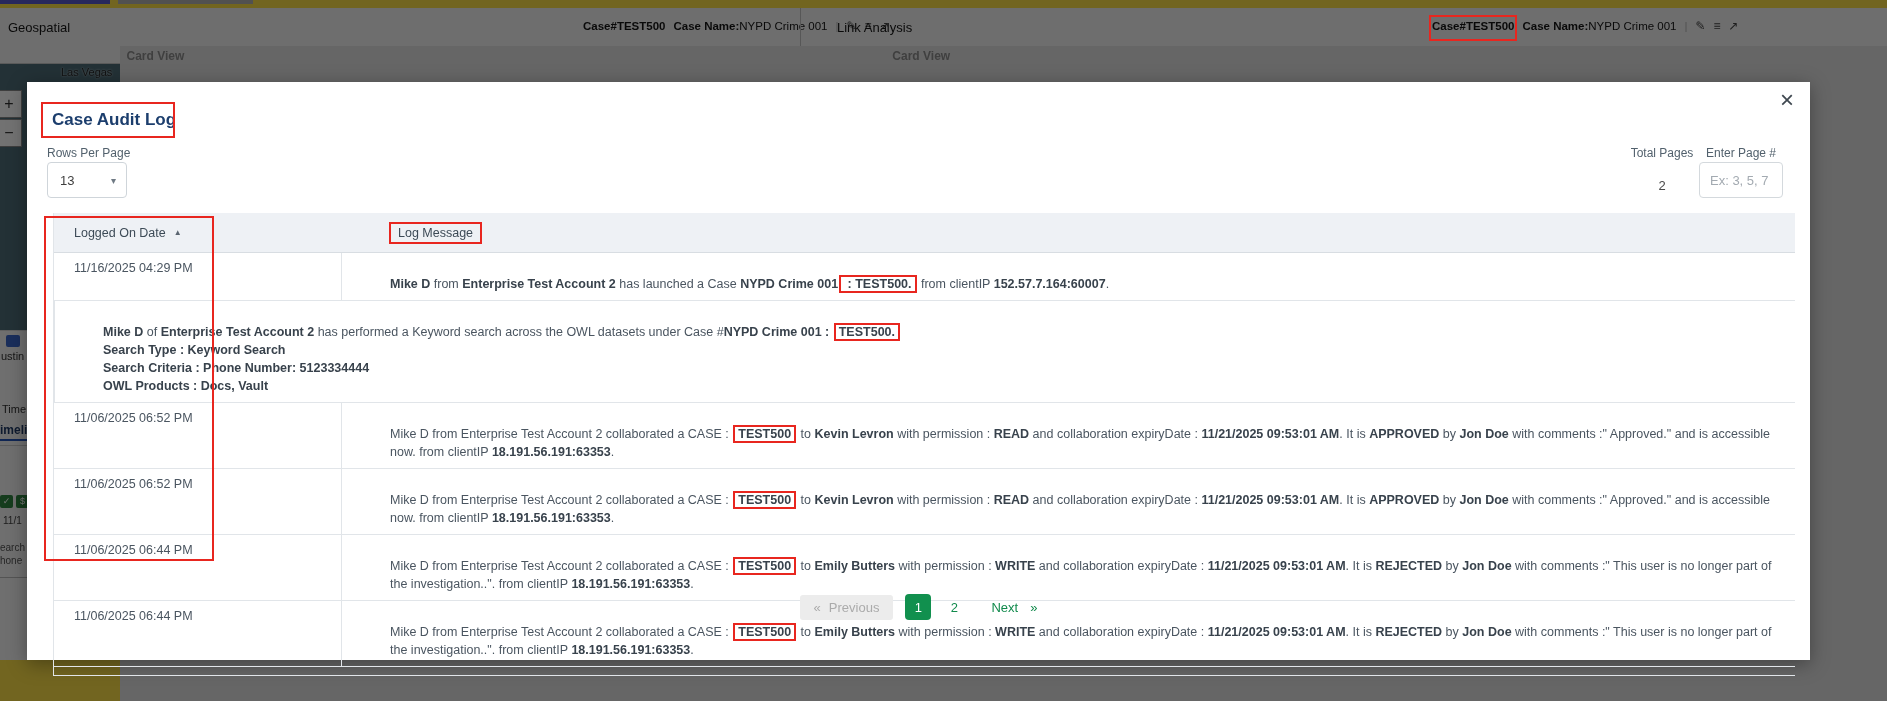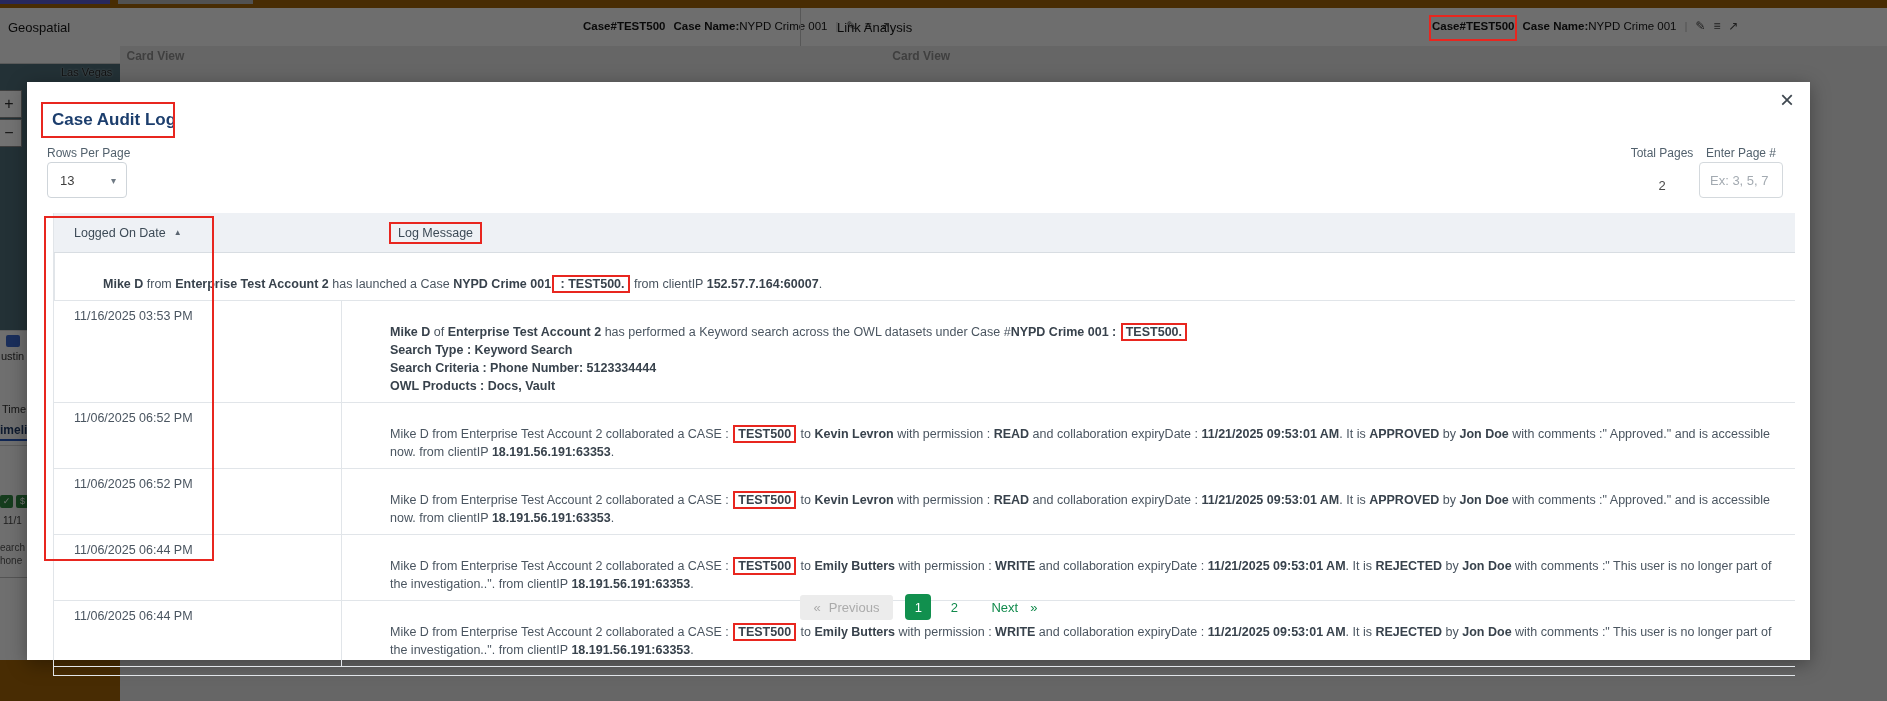--- a/index.html
+++ b/index.html
@@ -1,18 +1,18 @@
 <!DOCTYPE html>
 <html><head>
 <meta charset="utf-8">
 <style>
   * { margin:0; padding:0; box-sizing:border-box; }
   html,body { background:#2b2b2b; }
   body { font-family:"Liberation Sans","DejaVu Sans",sans-serif; }
-  .canvas { position:relative; width:1887px; height:701px; overflow:hidden; background:#a16207; }
+  .canvas { position:relative; width:1887px; height:701px; overflow:hidden; background:#fde047; }
   .abs { position:absolute; }
 
   
   .topbar-navy { left:0; top:0; width:110px; height:4px; background:#5a5acc; }
   .topbar-gray { left:118px; top:0; width:135px; height:4px; background:#b4b4b4; }
   .app-header { left:0; top:8px; width:1887px; height:56px; background:#f3f3f3; border-bottom:1px solid #c8c8c8; }
   .panel-divider { left:800px; top:8px; width:1px; height:652px; background:#c2c2c2; }
   .ph-title { font-size:13px; color:#161616; }
   .case-line { display:flex; align-items:center; gap:8px; font-size:11.5px; color:#161616; white-space:nowrap; }
   .case-line .b { font-weight:bold; }
@@ -226,26 +226,26 @@
         <div class="th1">
           <span>Logged On Date</span>
           <span class="sort-ic">▲</span>
         </div>
         <div class="th2">
           <span class="redbox-h">Log Message</span>
         </div>
       </div>
       <div>
           <div class="row">
+            <div class="cell-date">11/16/2025 04:29 PM</div>
             <div class="cell-msg">
               <div><span class="b">Mike D</span><span> from </span><span class="b">Enterprise Test Account 2</span><span> has launched a Case </span><span class="b">NYPD Crime 001</span><span class="b redbox"> : TEST500.</span><span> from clientIP </span><span class="b">152.57.7.164:60007</span><span>.</span></div>
             </div>
           </div>
           <div class="row">
-            <div class="cell-date">11/16/2025 03:53 PM</div>
             <div class="cell-msg">
               <div><span class="b">Mike D</span><span> of </span><span class="b">Enterprise Test Account 2</span><span> has performed a Keyword search across the OWL datasets under Case #</span><span class="b">NYPD Crime 001</span><span class="b"> : </span><span class="b redbox">TEST500.</span></div>
               <div><span class="b">Search Type : Keyword Search</span></div>
               <div><span class="b">Search Criteria : Phone Number: 5123334444</span></div>
               <div><span class="b">OWL Products : Docs, Vault</span></div>
             </div>
           </div>
           <div class="row">
             <div class="cell-date">11/06/2025 06:52 PM</div>
             <div class="cell-msg">

